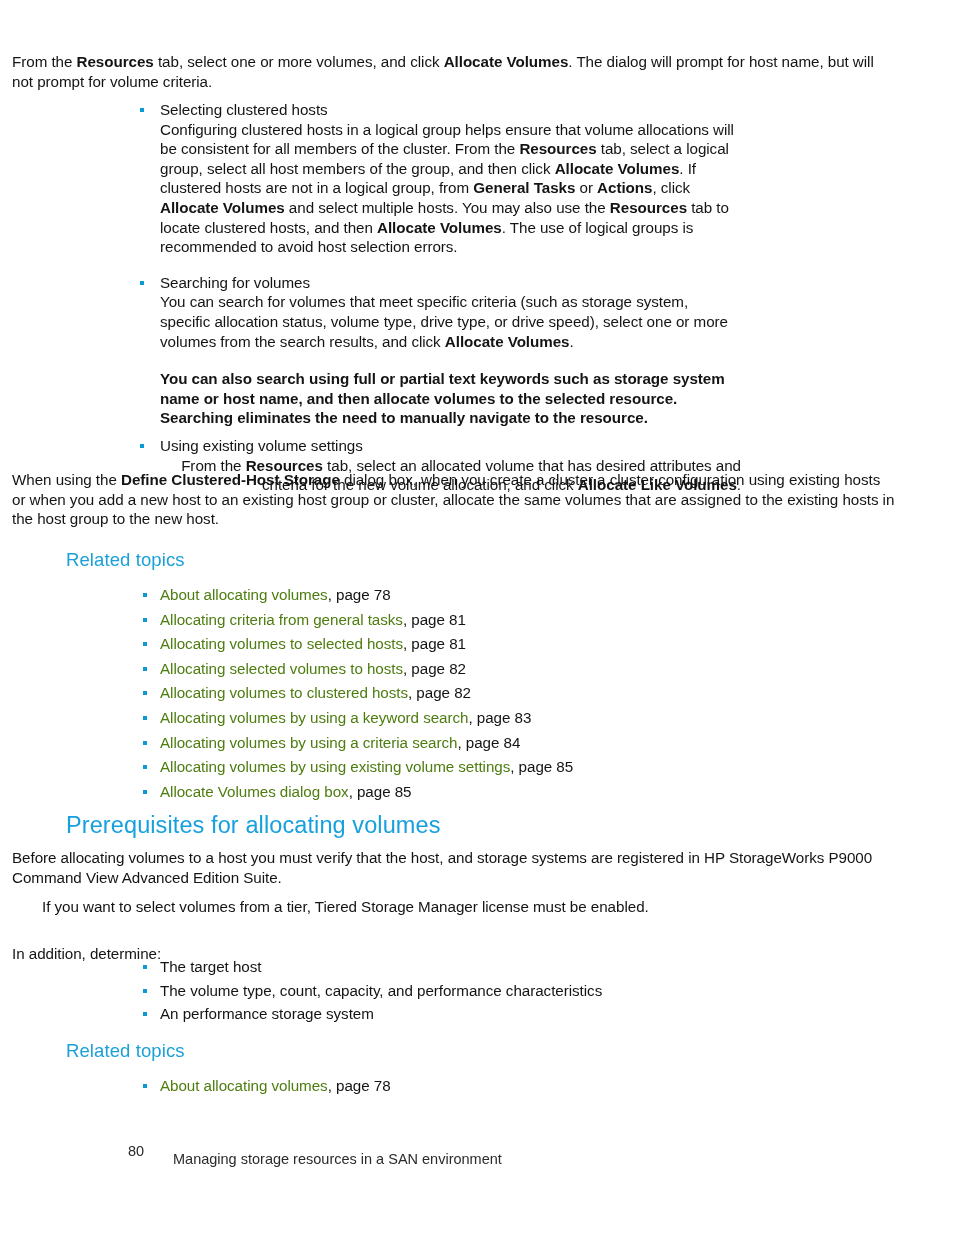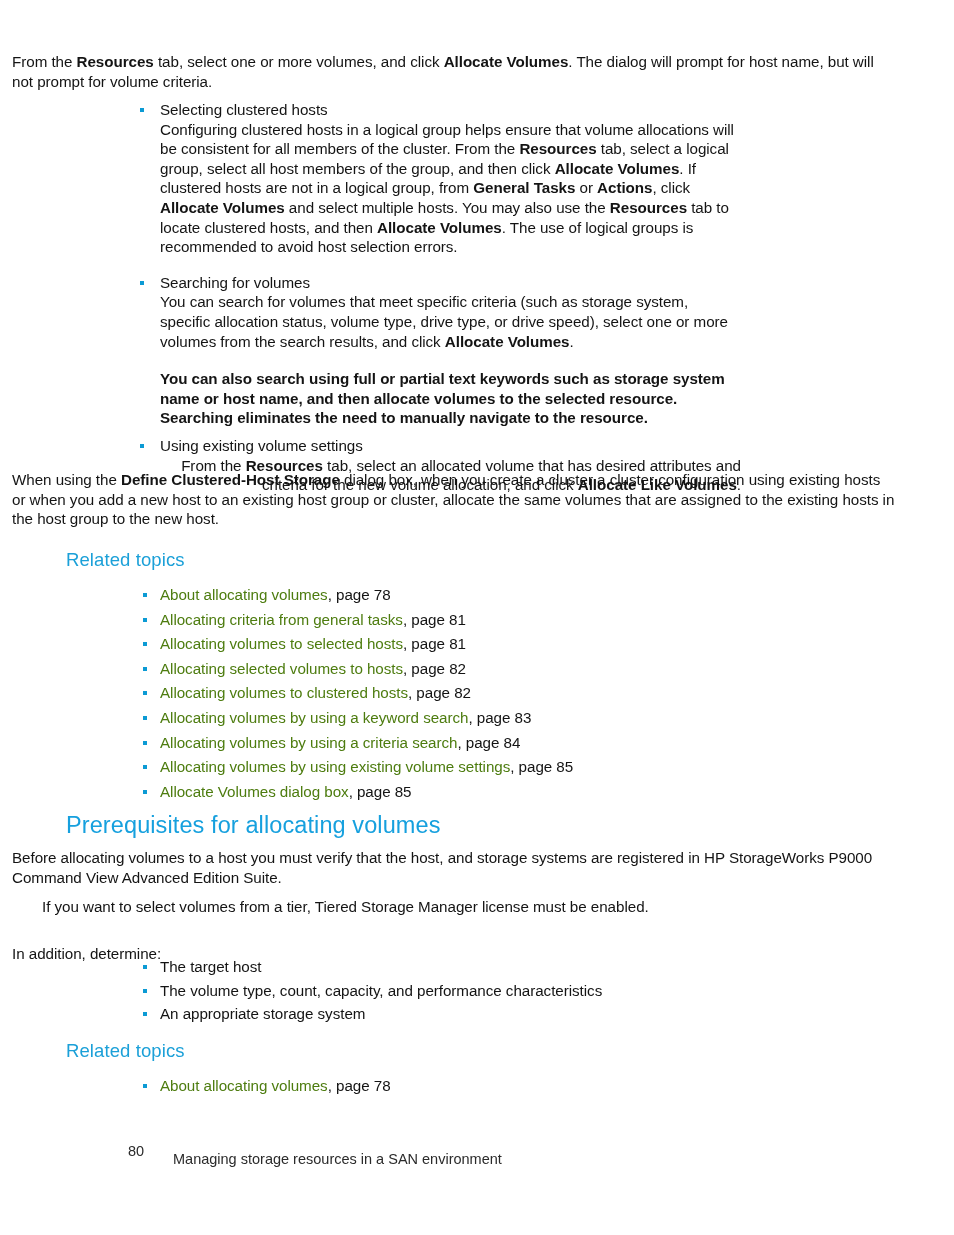--- a/index.html
+++ b/index.html
@@ -163,21 +163,21 @@
   </div>
 
   <div class="blk" style="top:926px;margin-top:18px;">
     <p class="body-text flow-para" style="margin:0;">In addition, determine:</p>
   </div>
 
   <div class="blk" style="top:953px;">
     <ul class="bullets topics" id="prereq-items">
         <li class="body-text" style="margin-top: 4px;">The target host</li>
         <li class="body-text" style="margin-top: 4px;">The volume type, count, capacity, and performance characteristics</li>
-        <li class="body-text" style="margin-top: 4px;">An appropriate storage system</li>
+        <li class="body-text" style="margin-top: 4px;">An performance storage system</li>
       </ul>
   </div>
 
   <div class="blk" style="top:1040px;">
     <div class="h-related">Related topics</div>
   </div>
   <div class="blk" style="top:1071px;">
     <ul class="bullets topics" id="topics-2">
         <li class="body-text" style="margin-top: 5px;"><span class="link">About allocating volumes</span><span class="pageref">, page 78</span></li>
       </ul>

